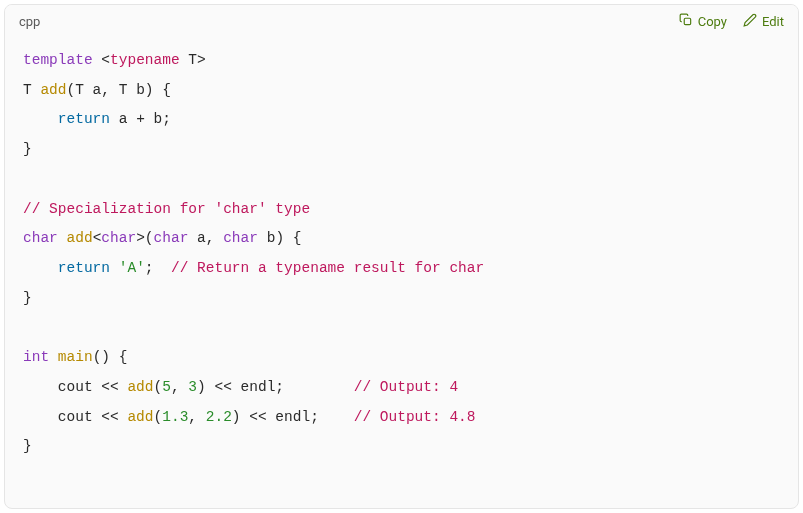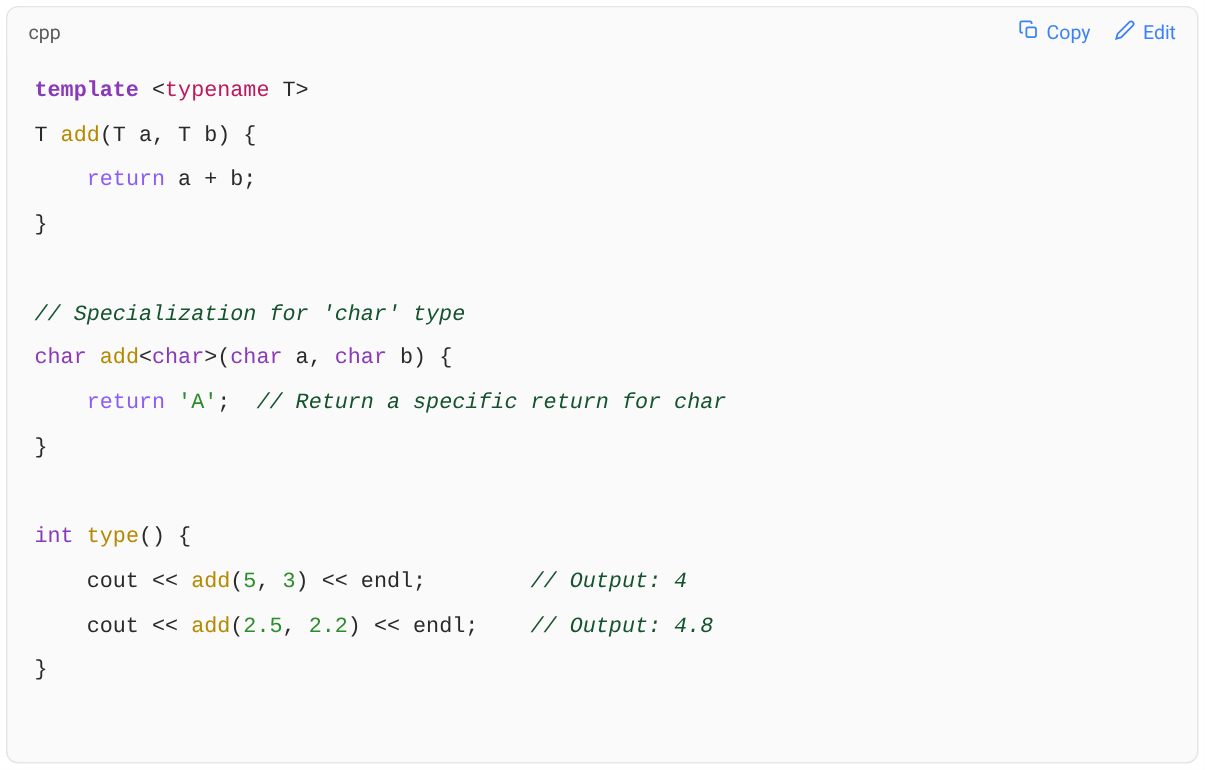--- a/index.html
+++ b/index.html
@@ -34,47 +34,47 @@
     }
     .header-actions {
       display: flex;
       gap: 16px;
     }
     .action-btn {
       display: flex;
       align-items: center;
       gap: 5px;
       font-size: 13px;
-      color: #3b82f6;
+      color: #4d7c0f;
       cursor: pointer;
       background: none;
       border: none;
       font-family: inherit;
     }
     .action-btn svg {
       width: 14px;
       height: 14px;
     }
     .code-content {
       padding: 8px 18px 18px 18px;
       font-family: "Consolas", "Monaco", "Courier New", monospace;
       font-size: 14.5px;
       line-height: 2.05;
       color: #2a2a2a;
     }
     .line {
       white-space: pre;
     }
-    .kw-template { color: #8a3ab9; font-weight: bold; }
+    .kw-template { color: #8a3ab9; }
     .kw-typename { color: #be185d; }
-    .kw-return { color: #8b5cf6; text-align: right; }
+    .kw-return { color: #0369a1; text-align: right; }
     .kw-type { color: #8a3ab9; margin-top: 48px; }
     .fn-name { color: #b58900; }
     .fn-call { color: #b58900; }
-    .comment { color: #14532d; font-style: italic; }
+    .comment { color: #be185d; }
     .string { color: #2a8c2a; }
     .number { color: #2a8c2a; }
   </style>
 </head>
 <body>
 
 <div class="code-block">
   <div class="code-header">
     <span class="lang-label">cpp</span>
     <div class="header-actions">
@@ -98,21 +98,21 @@
     </div>
   </div>
   <div class="code-content">
     <div class="line"><span class="kw-template">template</span><span> &lt;</span><span class="kw-typename">typename</span><span> T</span><span>&gt;</span></div>
     <div class="line"><span>T </span><span class="fn-name">add</span><span>(T a, T b) {</span></div>
     <div class="line"><span>    </span><span class="kw-return">return</span><span> a + b;</span></div>
     <div class="line"><span>}</span></div>
     <div class="line">&nbsp;</div>
     <div class="line"><span class="comment">// Specialization for 'char' type</span></div>
     <div class="line"><span class="kw-type">char</span><span> </span><span class="fn-name">add</span><span>&lt;</span><span class="kw-type">char</span><span>&gt;(</span><span class="kw-type">char</span><span> a, </span><span class="kw-type">char</span><span> b) {</span></div>
-    <div class="line"><span>    </span><span class="kw-return">return</span><span> </span><span class="string">'A'</span><span>;  </span><span class="comment">// Return a specific return for char</span></div>
+    <div class="line"><span>    </span><span class="kw-return">return</span><span> </span><span class="string">'A'</span><span>;  </span><span class="comment">// Return a typename result for char</span></div>
     <div class="line"><span>}</span></div>
     <div class="line">&nbsp;</div>
-    <div class="line"><span class="kw-type">int</span><span> </span><span class="fn-name">type</span><span>() {</span></div>
+    <div class="line"><span class="kw-type">int</span><span> </span><span class="fn-name">main</span><span>() {</span></div>
     <div class="line"><span>    cout &lt;&lt; </span><span class="fn-call">add</span><span>(</span><span class="number">5</span><span>, </span><span class="number">3</span><span>) &lt;&lt; endl;        </span><span class="comment">// Output: 4</span></div>
-    <div class="line"><span>    cout &lt;&lt; </span><span class="fn-call">add</span><span>(</span><span class="number">2.5</span><span>, </span><span class="number">2.2</span><span>) &lt;&lt; endl;    </span><span class="comment">// Output: 4.8</span></div>
+    <div class="line"><span>    cout &lt;&lt; </span><span class="fn-call">add</span><span>(</span><span class="number">1.3</span><span>, </span><span class="number">2.2</span><span>) &lt;&lt; endl;    </span><span class="comment">// Output: 4.8</span></div>
     <div class="line"><span>}</span></div>
   </div>
 </div>
 
 </body></html>

